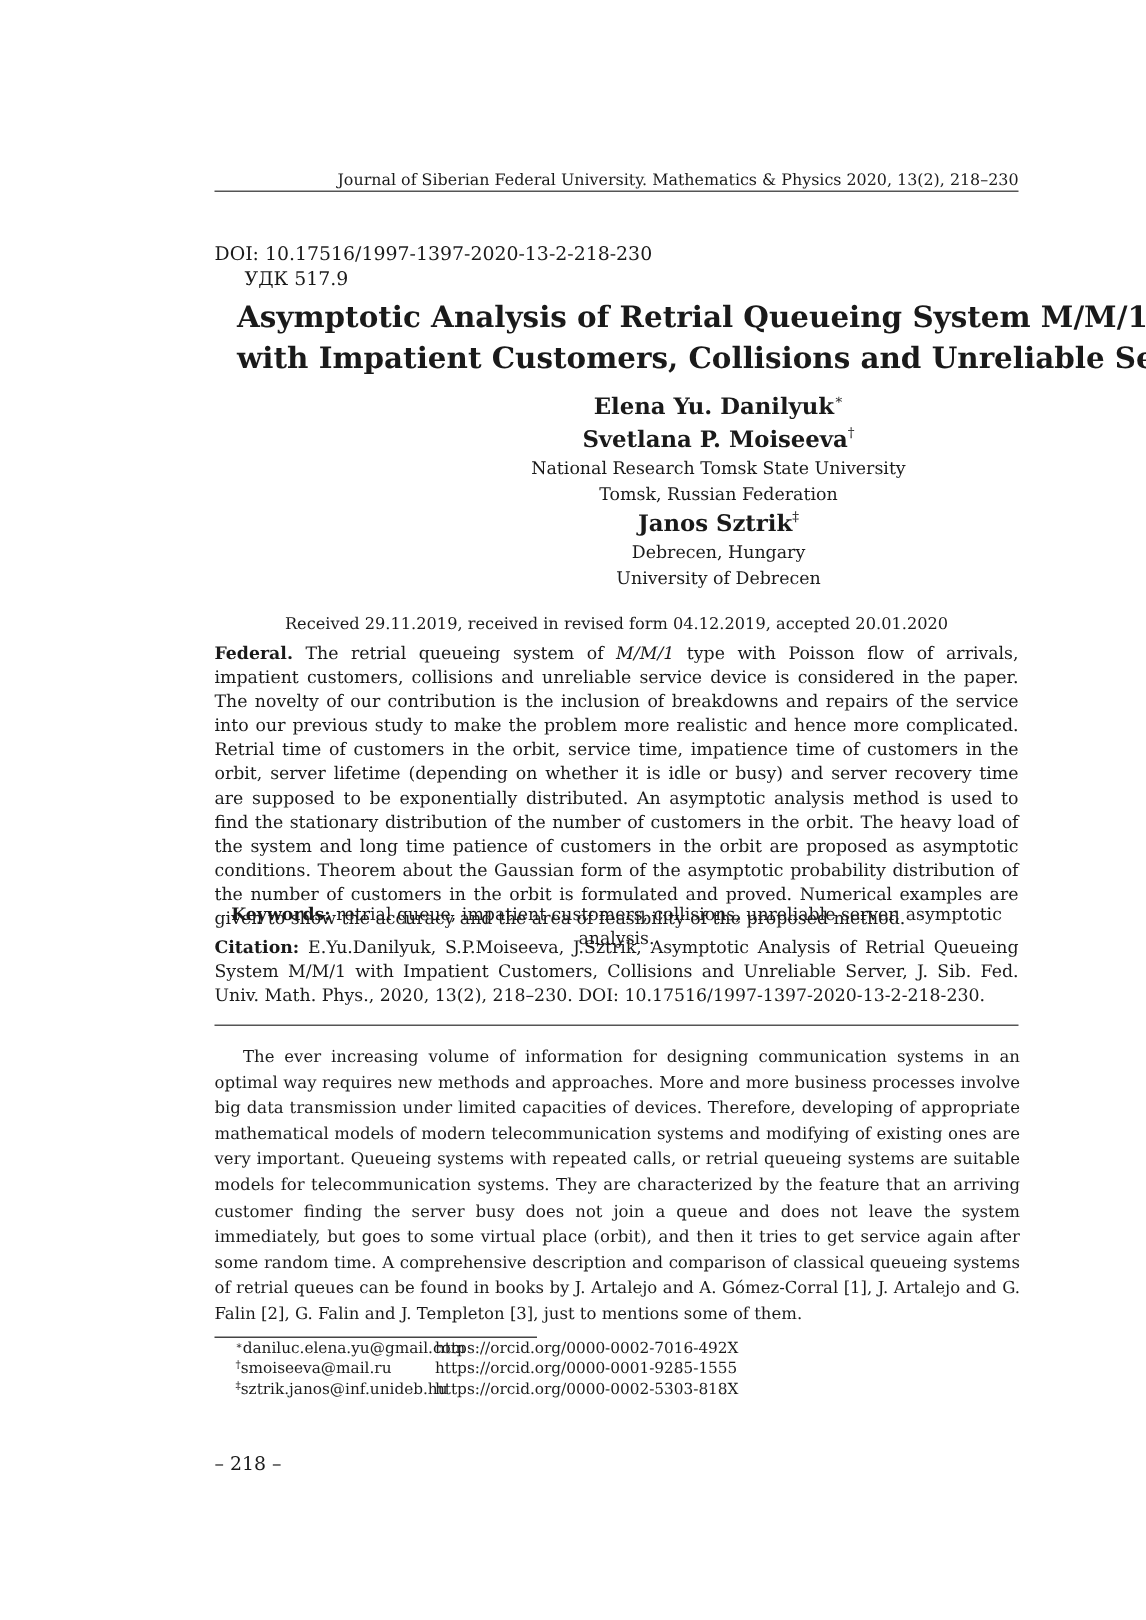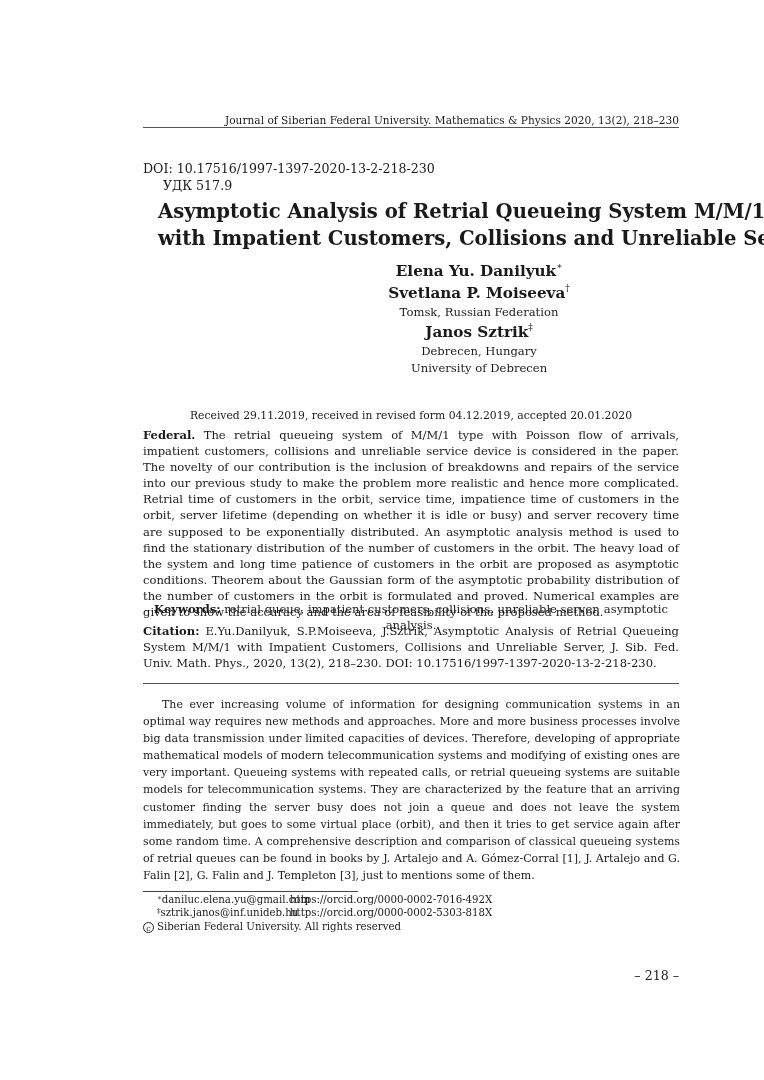--- a/index.html
+++ b/index.html
@@ -16,59 +16,60 @@
   .title { top: 198px; left: 0; width: 540px; font-size: 19.6px; line-height: 27px; font-weight: bold; white-space: nowrap; margin-left: 15px; }
 
   .authors { top: 260px; right: 0; text-align: center; width: 400px; }
   .author-name { font-size: 15.2px; font-weight: bold; line-height: 22px; display: block; white-space: nowrap; }
   .author-name sup { font-size: 9px; font-weight: normal; vertical-align: 7px; line-height: 0; }
   .aff { font-size: 11.6px; line-height: 17px; display: block; white-space: nowrap; }
 
   .received { top: 409px; left: 0; width: 536px; text-align: center; font-size: 10.8px; line-height: 14px; }
   .abstract { top: 427px; left: 0; width: 536px; font-size: 11.55px; line-height: 16.1px; text-align: justify; }
   .label-bold { font-weight: bold; }
-  .it { }
+  .it { font-style: italic; }
 
   .keywords { top: 601px; left: 0; width: 536px; font-size: 11.55px; line-height: 16px; text-align: center; }
   .citation { top: 623px; left: 0; width: 536px; font-size: 11.55px; line-height: 16.1px; text-align: justify; }
 
   .body-rule { top: 683px; left: 0; width: 536px; height: 0; border-top: 1.4px solid #555; }
   .body-text { top: 696px; left: 0; width: 537px; font-size: 11px; line-height: 17.1px; text-align: justify; text-indent: 19px; }
 
   .fn-rule { top: 891px; left: 0; width: 215px; height: 0; border-top: 1px solid #444; }
   .footnotes { top: 893px; left: 0; width: 400px; font-size: 10.2px; line-height: 13.3px; }
   .fn-row { display: flex; white-space: nowrap; }
   .fn-mail { width: 147px; padding-left: 14px; box-sizing: border-box; }
   .fn-mail sup { font-size: 7px; vertical-align: 3px; line-height: 0; }
   .fn-orcid { }
   .copyright { white-space: nowrap; }
   .copy-sym { display: inline-block; width: 11px; height: 11px; border: 1px solid #222; border-radius: 50%;
               font-size: 8px; line-height: 11px; text-align: center; vertical-align: -1px; margin-right: 3px; box-sizing: border-box; }
 
-  .page-number { top: 968px; left: 0; width: 536px; text-align: right; font-size: 12.6px; line-height: 16px; }
+  .page-number { top: 968px; left: 0; width: 536px; text-align: left; font-size: 12.6px; line-height: 16px; }
 </style>
 </head>
 <body>
 
 <div class="page">
 
   <div class="abs running-head">Journal of Siberian Federal University. Mathematics &amp; Physics 2020, 13(2), 218–230</div>
   <div class="abs head-rule"></div>
 
   <div class="abs doi">DOI: 10.17516/1997-1397-2020-13-2-218-230</div>
   <div class="abs udk">УДК 517.9</div>
 
   <div class="abs title">
     <div>Asymptotic Analysis of Retrial Queueing System M/M/1</div>
     <div>with Impatient Customers, Collisions and Unreliable Server</div>
   </div>
 
   <div class="abs authors">
     <span class="author-name"><span>Elena Yu. Danilyuk</span><sup>∗</sup></span>
     <span class="author-name"><span>Svetlana P. Moiseeva</span><sup>†</sup></span>
+    <span class="aff">National Research Tomsk State University</span>
     <span class="aff">Tomsk, Russian Federation</span>
     <span class="author-name"><span>Janos Sztrik</span><sup>‡</sup></span>
     <span class="aff">Debrecen, Hungary</span>
     <span class="aff">University of Debrecen</span>
   </div>
 
   <div class="abs received">Received 29.11.2019, received in revised form 04.12.2019, accepted 20.01.2020</div>
 
   <div class="abs abstract">
     <span class="label-bold">Federal.</span>
@@ -90,22 +91,23 @@
   <div class="abs body-text">The ever increasing volume of information for designing communication systems in an optimal way requires new methods and approaches. More and more business processes involve big data transmission under limited capacities of devices. Therefore, developing of appropriate mathematical models of modern telecommunication systems and modifying of existing ones are very important. Queueing systems with repeated calls, or retrial queueing systems are suitable models for telecommunication systems. They are characterized by the feature that an arriving customer finding the server busy does not join a queue and does not leave the system immediately, but goes to some virtual place (orbit), and then it tries to get service again after some random time. A comprehensive description and comparison of classical queueing systems of retrial queues can be found in books by J. Artalejo and A. Gómez-Corral [1], J. Artalejo and G. Falin [2], G. Falin and J. Templeton [3], just to mentions some of them.</div>
 
   <div class="abs fn-rule"></div>
 
   <div class="abs footnotes">
     <div class="fn-row">
       <span class="fn-mail"><sup>∗</sup><span>daniluc.elena.yu@gmail.com</span></span>
       <span class="fn-orcid">https://orcid.org/0000-0002-7016-492X</span>
     </div>
     <div class="fn-row">
+      <span class="fn-mail"><sup>†</sup><span>smoiseeva@mail.ru</span></span>
+      <span class="fn-orcid">https://orcid.org/0000-0001-9285-1555</span>
+    </div>
+    <div class="fn-row">
       <span class="fn-mail"><sup>‡</sup><span>sztrik.janos@inf.unideb.hu</span></span>
       <span class="fn-orcid">https://orcid.org/0000-0002-5303-818X</span>
-    </div>
-    <div class="copyright">
-      <span class="copy-sym">c</span><span>Siberian Federal University. All rights reserved</span>
     </div>
   </div>
 
   <div class="abs page-number">– 218 –</div>
 </div>
 
 </body></html>

